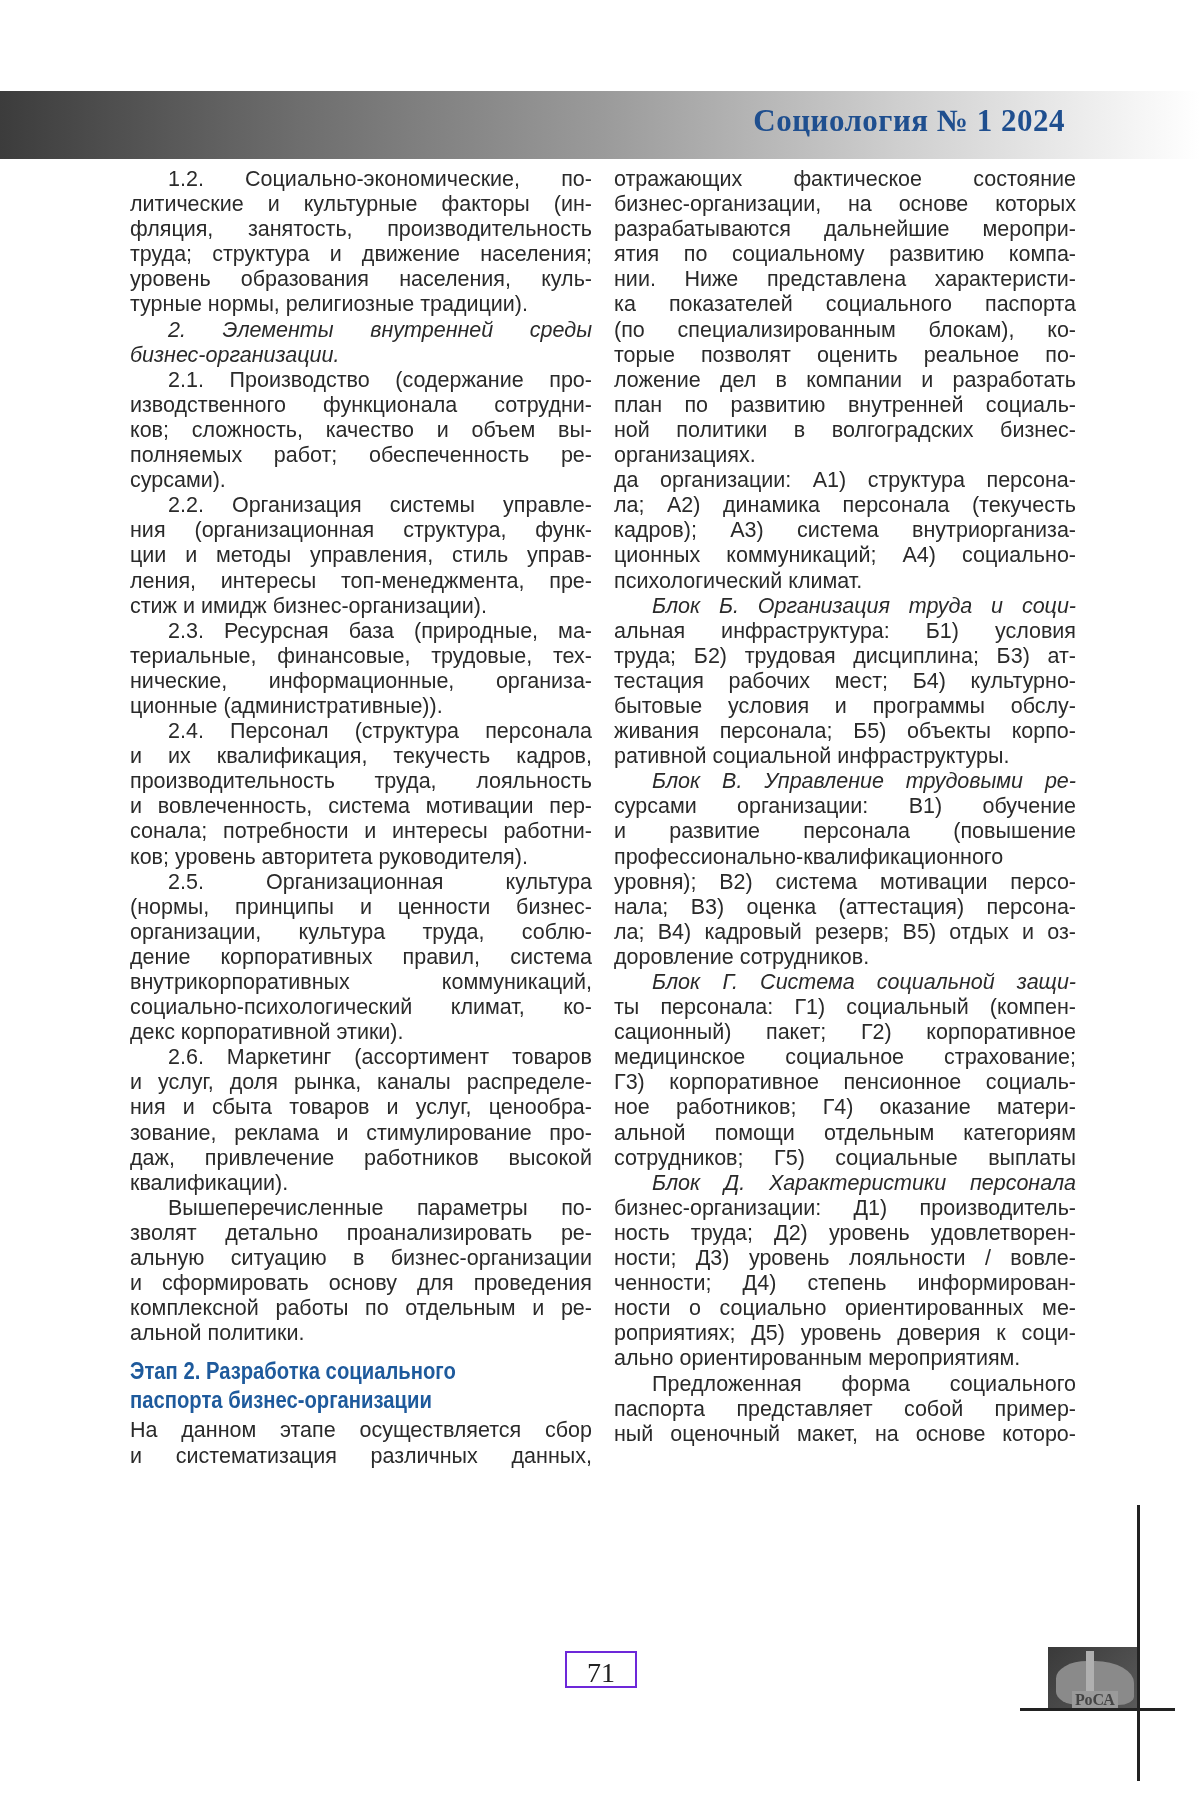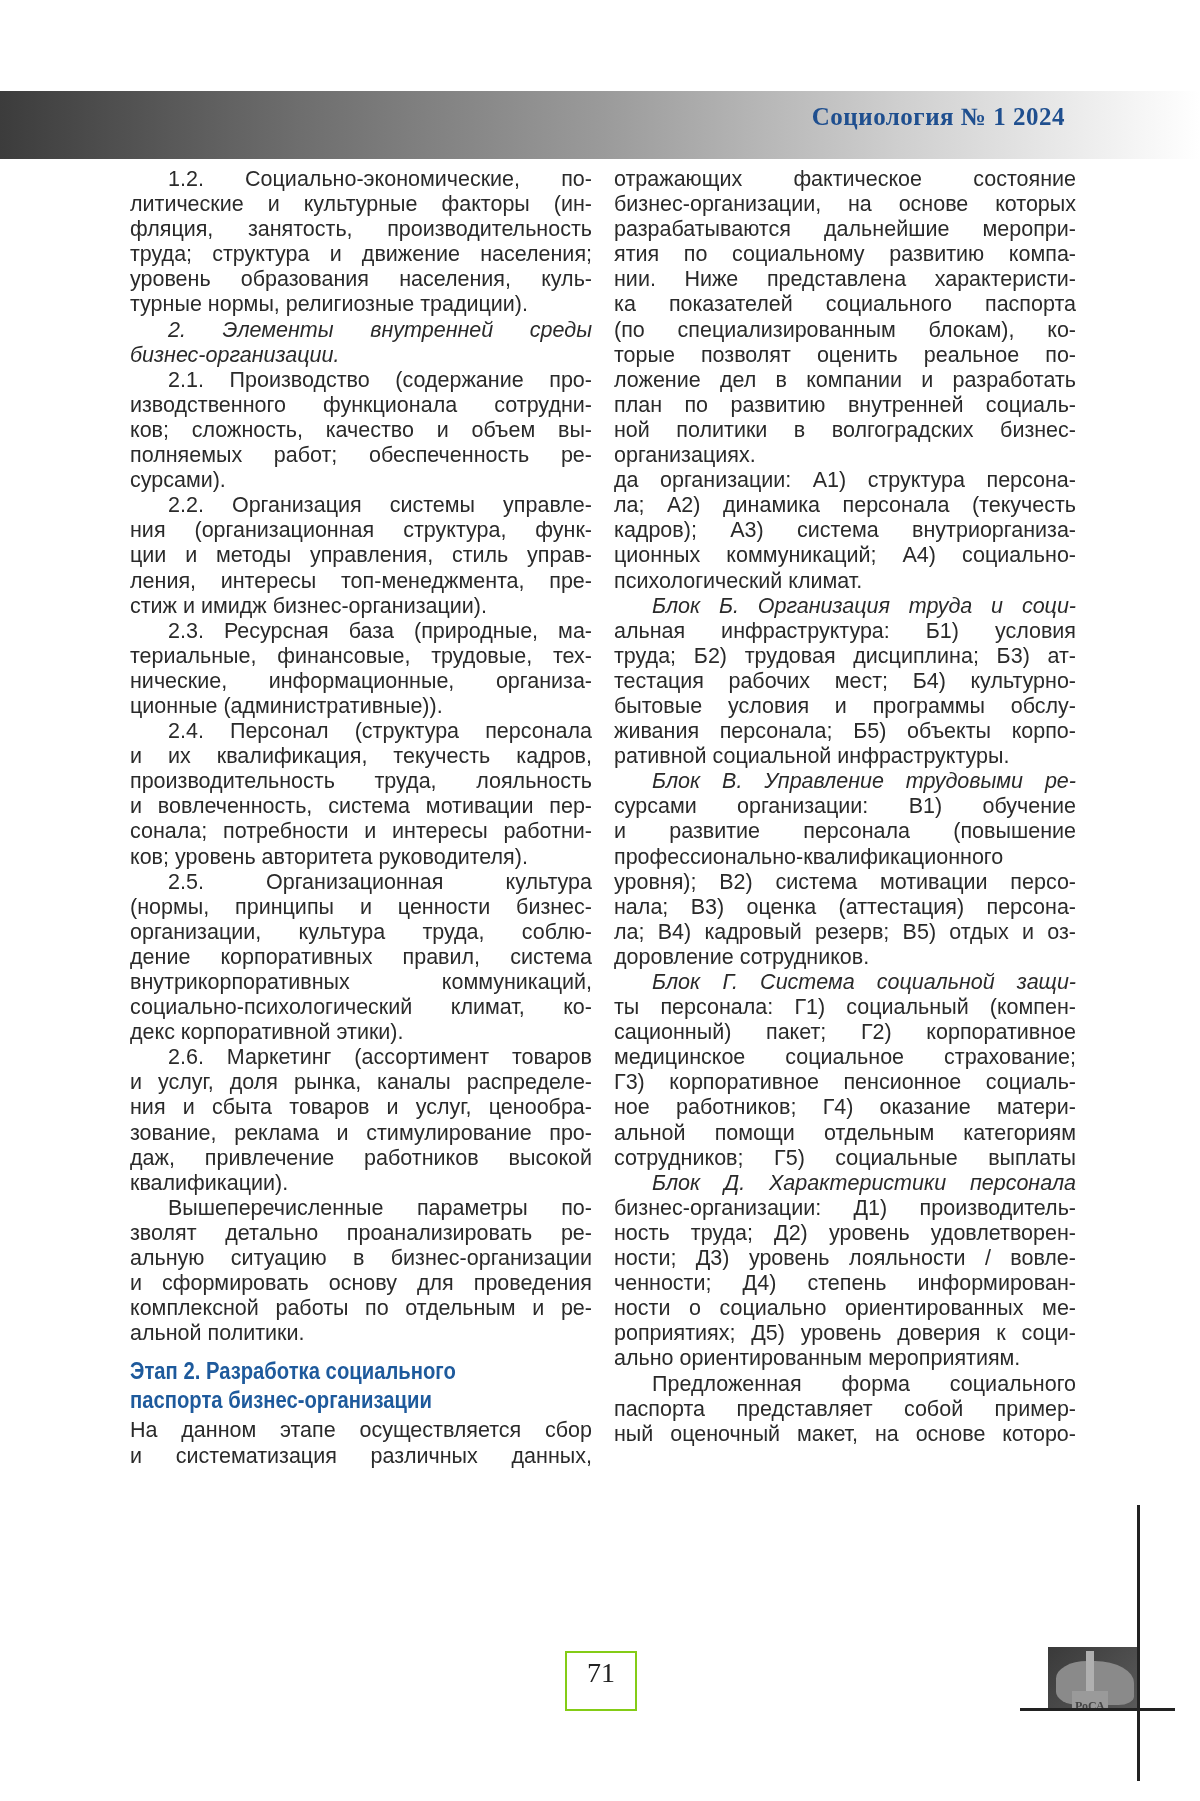--- a/index.html
+++ b/index.html
@@ -1,35 +1,35 @@
 <!DOCTYPE html>
 <html><head>
 <meta charset="utf-8">
 <style>
   html, body { margin:0; padding:0; }
   body { width:1200px; height:1801px; background:#ffffff; position:relative; overflow:hidden; font-family:"Liberation Sans", sans-serif; color:#2a2a2a; }
   .header-band { position:absolute; left:0; top:91px; width:1200px; height:68px;
     background:linear-gradient(to right, #3c3c3c 0%, #6e6e6e 25%, #9a9a9a 50%, #cfcfcf 75%, #ffffff 100%); }
-  .journal-title { position:absolute; right:135px; top:103px; font-family:"Liberation Serif", serif; font-weight:bold; font-size:25px; color:#1f4f8f; letter-spacing:0.5px; }
+  .journal-title { position:absolute; right:135px; top:103px; font-family:"Liberation Serif", serif; font-weight:bold; font-size:31px; color:#1f4f8f; letter-spacing:0.5px; }
   .col { position:absolute; top:167px; width:462px; }
   .col-left { left:130px; }
   .col-right { left:614px; }
   .line { font-size:21.5px; line-height:25.1px; height:25.1px; white-space:nowrap; text-align:justify; text-align-last:justify; }
   .line.last { text-align-last:left; }
   .line.indent { padding-left:38px; }
   .it { font-style:italic; }
   .heading { font-family:"Liberation Sans", sans-serif; font-weight:bold; color:#1e5a9c; font-size:23px; line-height:29px; transform:scaleX(0.88); transform-origin:left; white-space:nowrap; }
   .gap { height:11px; }
-  .page-number { position:absolute; left:565px; top:1651px; width:72px; height:60px; border:2px solid #84cc16; box-sizing:border-box; font-family:"Liberation Serif", serif; font-size:28px; text-align:center; line-height:40px; color:#222; }
+  .page-number { position:absolute; left:565px; top:1651px; width:72px; height:37px; border:2px solid #6d28d9; box-sizing:border-box; font-family:"Liberation Serif", serif; font-size:28px; text-align:center; line-height:40px; color:#222; }
   .vline { position:absolute; left:1137px; top:1505px; width:3px; height:276px; background:#222; }
   .hline { position:absolute; left:1020px; top:1708px; width:155px; height:3px; background:#222; }
   .logo { position:absolute; left:1048px; top:1647px; width:90px; height:61px; background:linear-gradient(135deg,#3a3a3a,#5a5a5a); overflow:hidden; }
   .logo .map { position:absolute; left:8px; top:14px; width:78px; height:44px; background:#8a8a8a; border-radius:40% 50% 20% 30%; }
   .logo .tower { position:absolute; left:38px; top:4px; width:8px; height:50px; background:#b0b0b0; }
-  .logo .txt { position:absolute; left:24px; top:44px; font-family:"Liberation Serif", serif; font-weight:bold; font-size:12px; color:#444; background:#9a9a9a; padding:8px 3px; }
+  .logo .txt { position:absolute; left:24px; top:44px; font-family:"Liberation Serif", serif; font-weight:bold; font-size:16px; color:#444; background:#9a9a9a; padding:0 3px; }
 </style>
 </head>
 <body>
 
 <div class="header-band"></div>
 <div class="journal-title">Социология № 1 2024</div>
 
 <div class="col col-left" id="col-left">
     <div class="line indent">1.2. Социально-экономические, по-</div>
     <div class="line ">литические и культурные факторы (ин-</div>

